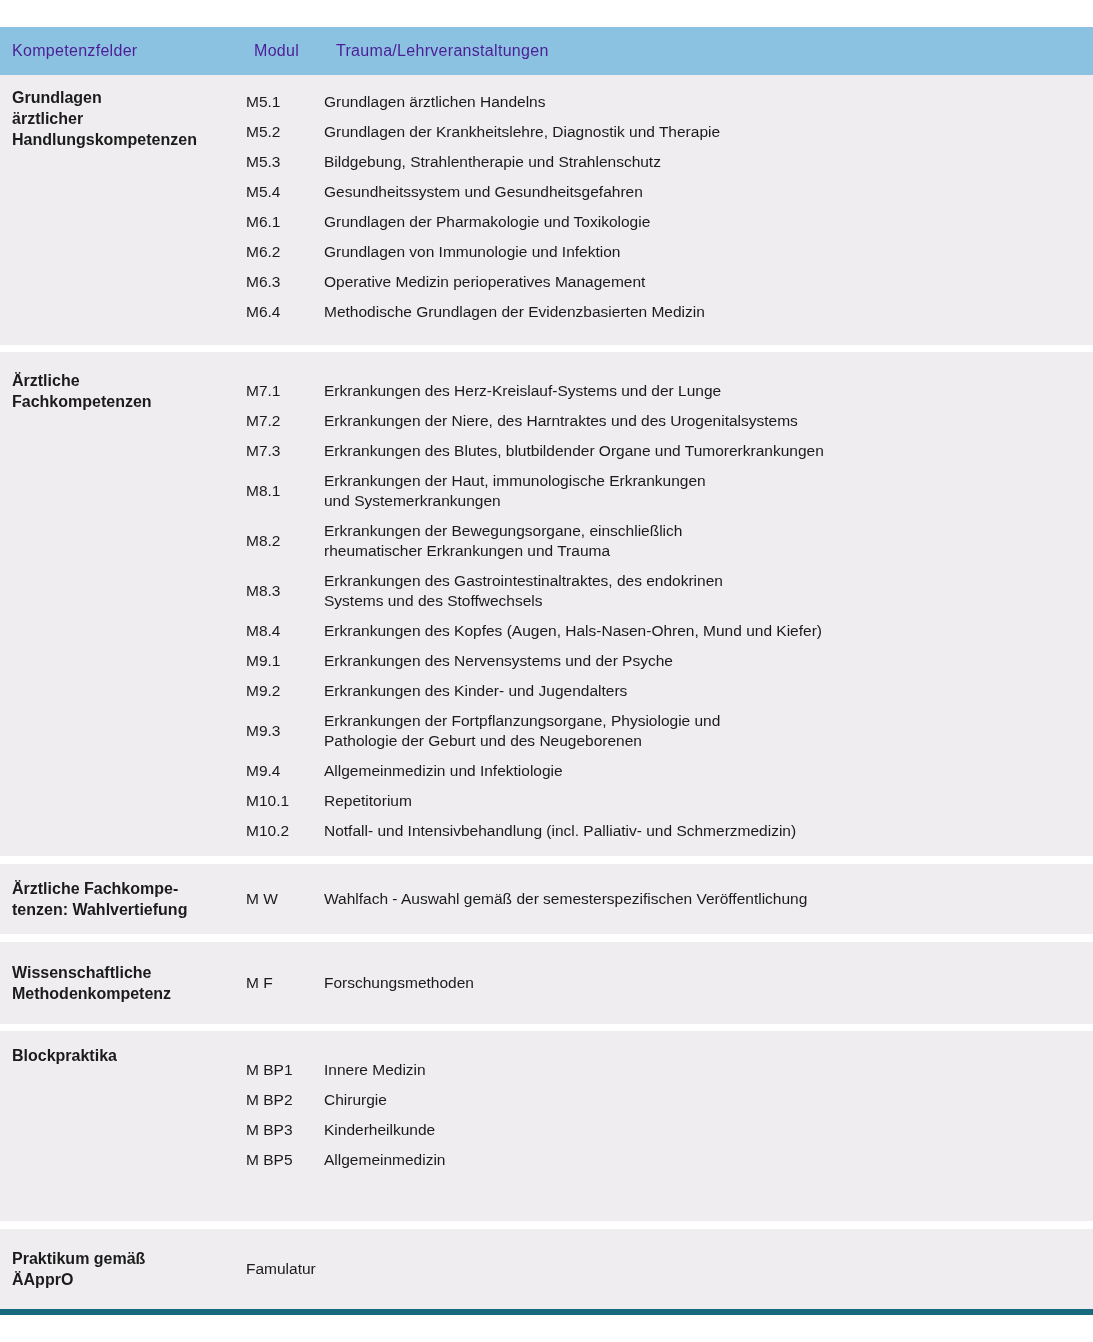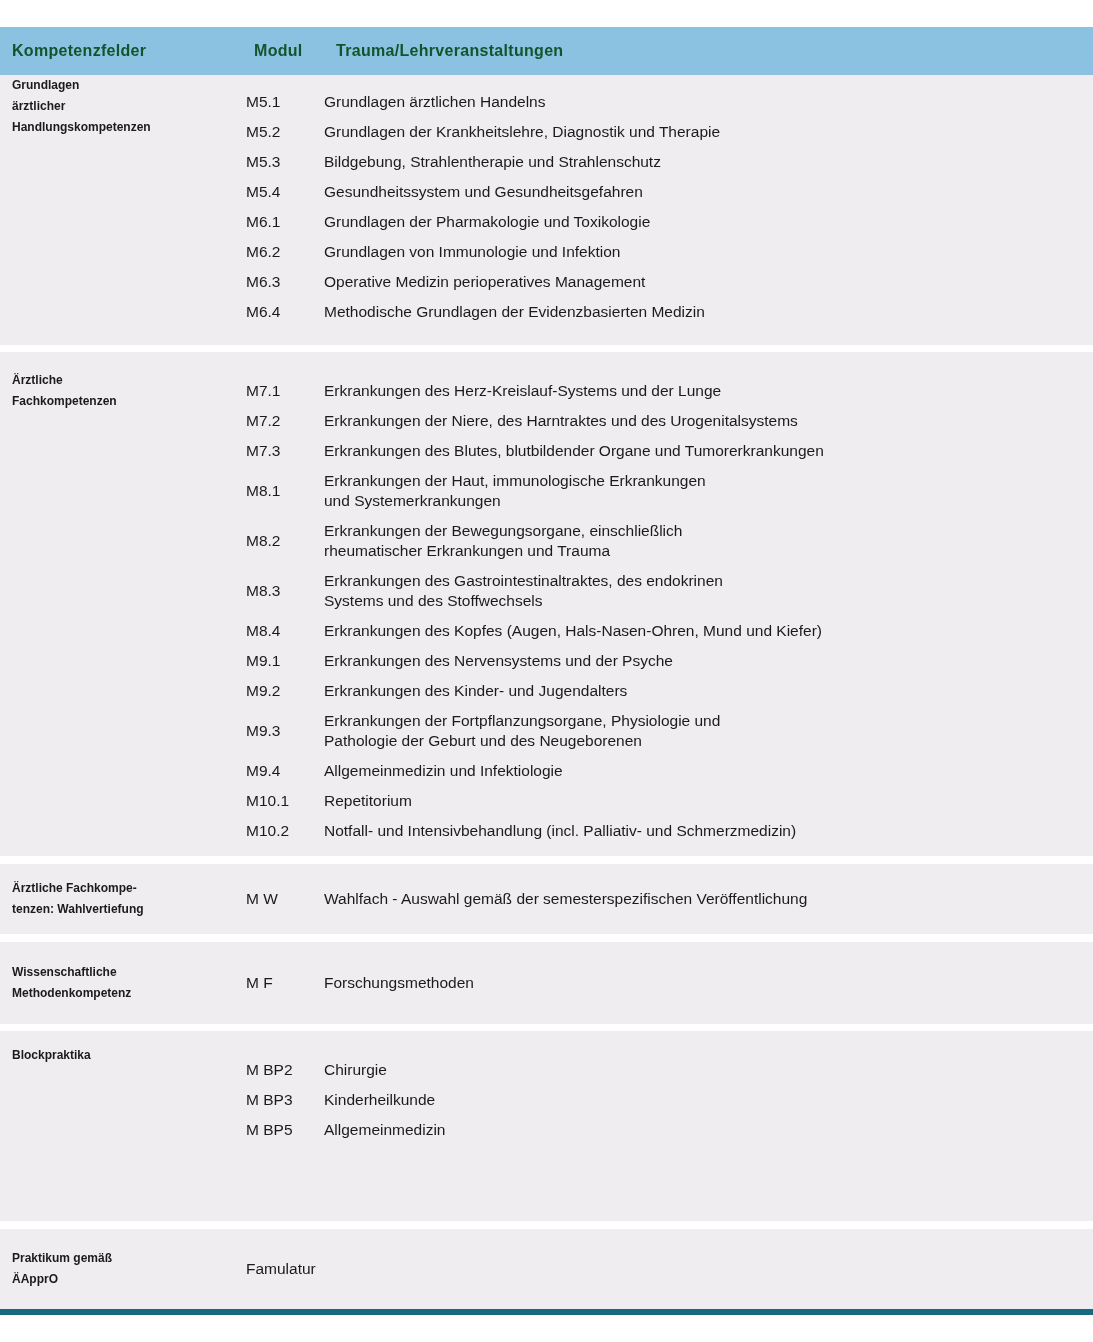--- a/index.html
+++ b/index.html
@@ -20,40 +20,40 @@
   .page{padding-top:27px;}
 
   
   .table-header{
     display:grid;
     grid-template-columns:240px 84px 1fr;
     align-items:center;
     height:48px;
     padding-left:12px;
     background:var(--blue);
-    color:#14532d;
-    font-weight:700;
+    color:#4c1d95;
+    font-weight:400;
     font-size:16px;
     letter-spacing:.3px;
   }
   .table-header .h-modul{padding-left:2px;}
 
   
   .section{
     display:grid;
     grid-template-columns:240px 1fr;
     background:var(--gray);
     margin-bottom:7px;
   }
   .field{
     font-weight:700;
-    font-size:12px;
+    font-size:16px;
     line-height:21px;
     white-space:pre-line;
-    padding:0 0 12px 12px;
+    padding:12px 0 12px 12px;
   }
   .rows{
     display:flex;
     flex-direction:column;
     padding-bottom:10px;
   }
   .row{
     display:grid;
     grid-template-columns:84px 1fr;
     align-items:center;
@@ -243,20 +243,24 @@
   <div class="row">
     <div class="code">M F</div>
     <div class="text">Forschungsmethoden</div>
   </div>
 </div>
   </div>
 
   <div class="section">
     <div class="field">Blockpraktika</div>
     <div class="rows">
+  <div class="row">
+    <div class="code">M BP1</div>
+    <div class="text">Innere Medizin</div>
+  </div>
 
   <div class="row">
     <div class="code">M BP2</div>
     <div class="text">Chirurgie</div>
   </div>
 
   <div class="row">
     <div class="code">M BP3</div>
     <div class="text">Kinderheilkunde</div>
   </div>

